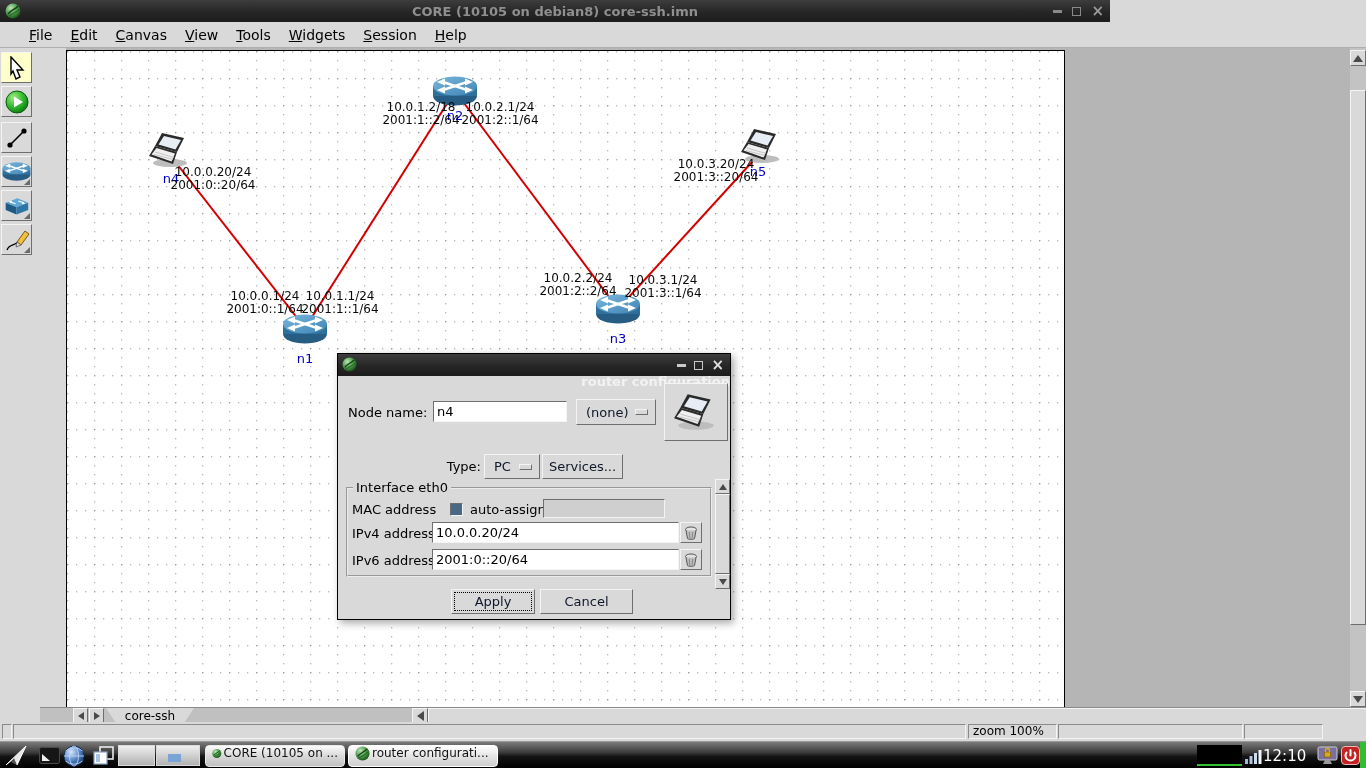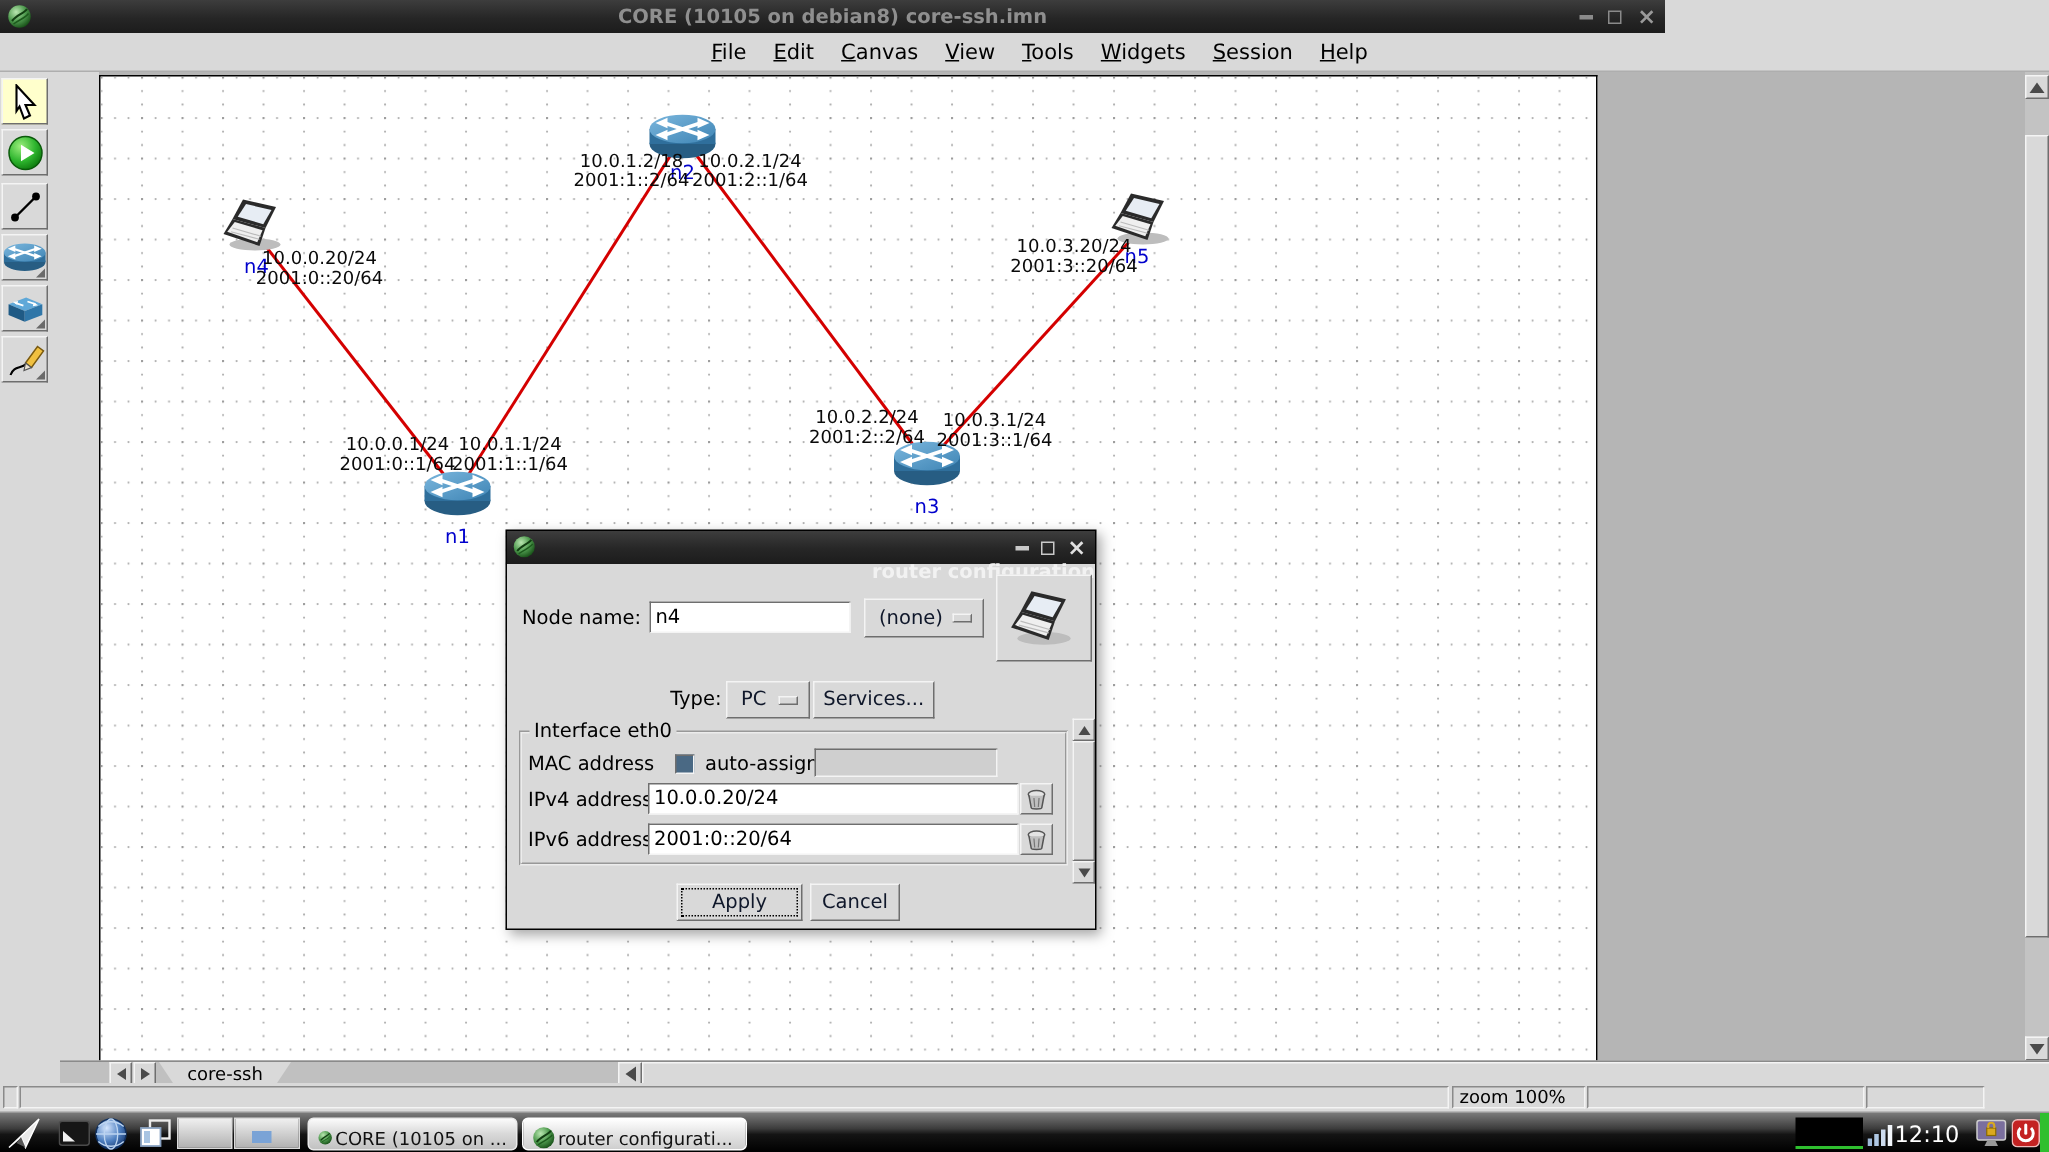--- a/index.html
+++ b/index.html
@@ -14,21 +14,21 @@
   #titlebar .title { position:absolute; left:0; right:0; text-align:center;
     color:#8f8f8f; font-size:13px; font-weight:bold; }
   #titlebar .tb-icon { position:absolute; left:5px; top:3px; }
   .winbtns { position:absolute; right:6px; top:0; height:22px; display:flex; align-items:center; gap:10px; }
   .glyph-min { width:9px; height:3px; background:#8a8a8a; display:inline-block; }
   .glyph-max { width:9px; height:9px; border:1.5px solid #8a8a8a; display:inline-block; }
   .glyph-close { color:#9a9a9a; font-size:15px; font-weight:bold; line-height:10px; }
 
   
   #menubar { position:absolute; left:0; top:22px; width:1366px; height:26px;
-    background:#d9d9d9; border-bottom:1px solid #aeaeae; display:flex; align-items:center; padding-left:20px;justify-content:center; }
+    background:#d9d9d9; border-bottom:1px solid #aeaeae; display:flex; align-items:center; padding-left:20px; }
   .menu-item { display:inline-block; padding:3px 9px; font-size:14px; color:#000; }
   .menu-item::first-letter { text-decoration:underline; }
 
   
   #main { position:absolute; left:0; top:48px; width:1366px; height:659px; background:#d9d9d9; }
 
   
   #toolbar { position:absolute; left:0; top:0; width:33px; height:659px; background:#d9d9d9; }
   .tool { position:absolute; left:1px; width:31px; height:31px; background:#d9d9d9;
     border:1px solid; border-color:#f4f4f4 #6e6e6e #6e6e6e #f4f4f4;
@@ -109,21 +109,21 @@
 
   
   #taskbar { position:absolute; left:0; top:741px; width:1366px; height:27px;
     background:linear-gradient(180deg,#7a7a7a 0%,#3c3c3c 40%,#141414 55%,#000 100%);
     border-top:1px solid #999; }
   .tb-item { position:absolute; top:3px; }
   .pager-cell { position:absolute; top:3px; height:21px; background:linear-gradient(180deg,#efefef,#b2b2b2);
     border:1px solid #dadada; }
   .taskbtn { position:absolute; top:3px; height:22px; border-radius:4px;
     background:linear-gradient(180deg,#fbfbfb 0%,#d8d8d8 50%,#c2c2c2 100%);
-    border:1px solid #e9e9e9; display:flex; align-items:flex-end; padding:0 6px; gap:2px;
+    border:1px solid #e9e9e9; display:flex; align-items:flex-start; padding:0 6px; gap:2px;
     font-size:12px; color:#111; overflow:hidden; white-space:nowrap; }
   .taskbtn.active { background:linear-gradient(180deg,#ffffff 0%,#e4e4e4 50%,#cfcfcf 100%); border-color:#fff; }
   #clock { position:absolute; top:5px; left:1263px; color:#fff; font-size:15px; }
   #tray-box { position:absolute; left:1197px; top:3px; width:45px; height:21px; background:#000; border-bottom:2px solid #2fbf2f; }
   #green-strip { position:absolute; left:1360px; top:0; width:6px; height:27px; background:#2fbf2f; }
 </style>
 </head>
 <body>
 
 <svg width="0" height="0" style="position:absolute">
@@ -430,21 +430,21 @@
       <div class="sb-btn" style="top:0;width:15px;height:15px">
           <span class="tri-up" style="border-left-width:4px;border-right-width:4px;border-bottom-width:6px"></span>
         </div>
       <div class="sb-thumb" style="left:0;top:15px;width:15px;height:80px"></div>
       <div class="sb-btn" style="top:95px;width:15px;height:15px">
           <span class="tri-down" style="border-left-width:4px;border-right-width:4px;border-top-width:6px"></span>
         </div>
     </div>
 
     <button id="apply-btn" class="tkbtn" style="left:113px;top:235px;width:84px;height:25px">Apply</button>
-    <button class="tkbtn" style="left:202px;top:235px;width:60px;height:25px">Cancel</button>
+    <button class="tkbtn" style="left:202px;top:235px;width:93px;height:25px">Cancel</button>
   </div>
 
   <div id="tabrow">
     <div class="tab-arrow" style="left:33px">
         <span class="tri-left"></span>
       </div>
     <div class="tab-arrow" style="left:49px">
         <span class="tri-right"></span>
       </div>
     <div id="canvas-tab">

